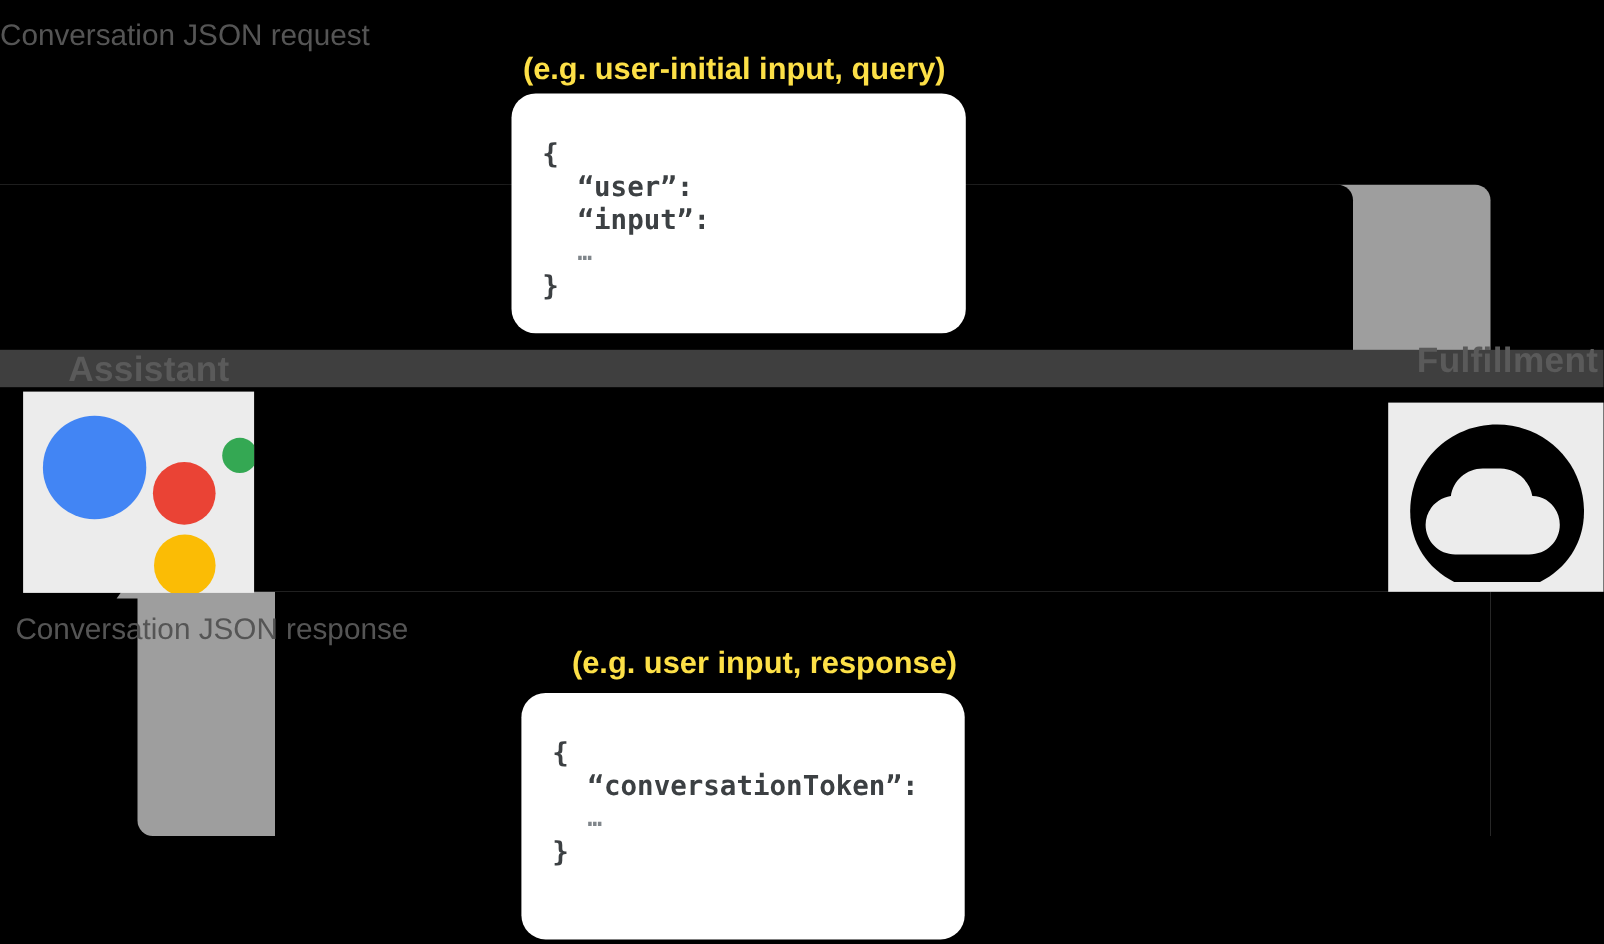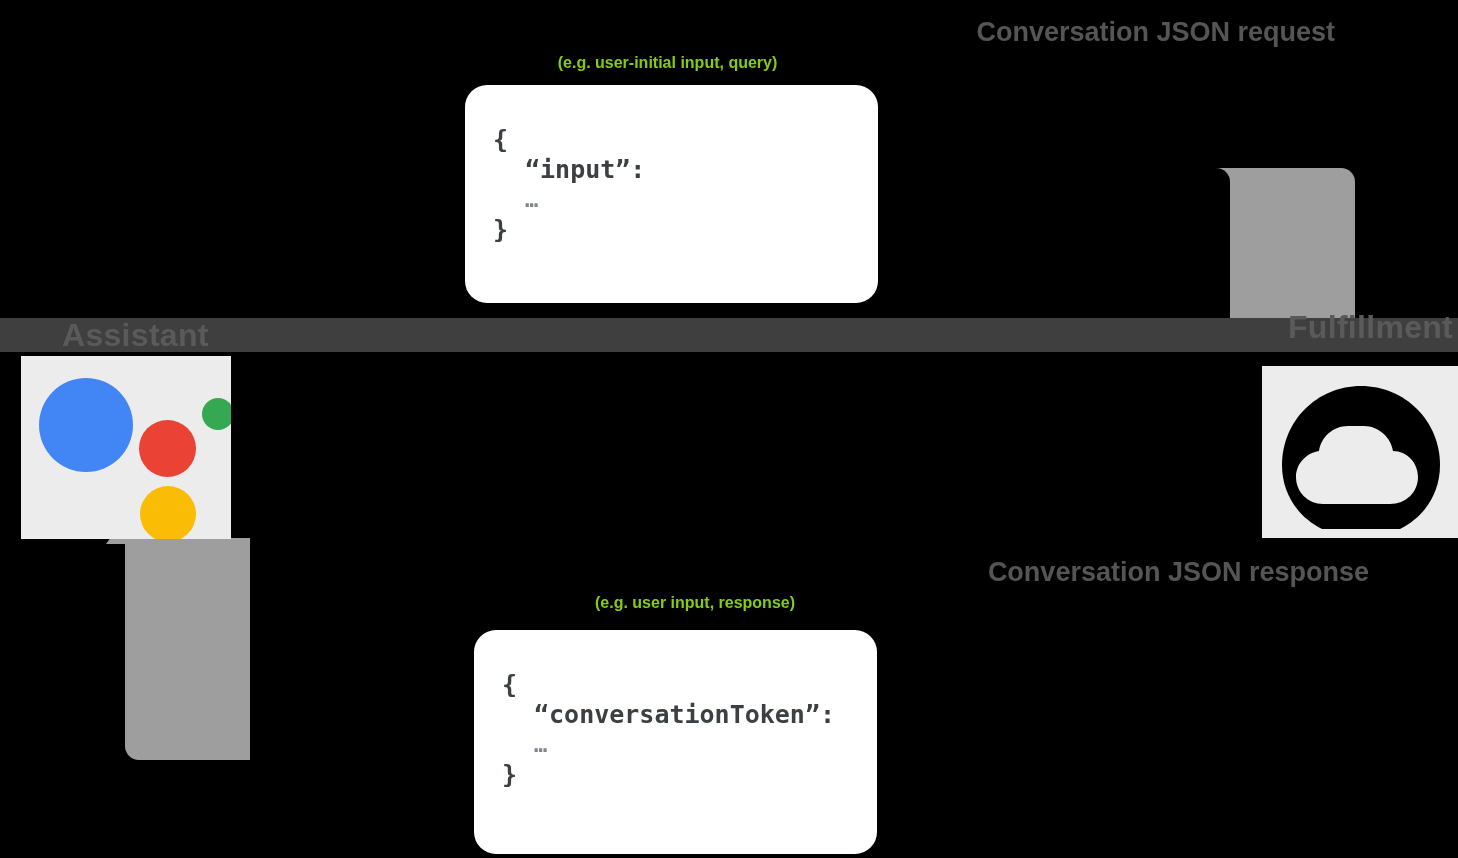--- a/index.html
+++ b/index.html
@@ -130,33 +130,33 @@
   
   .cloud-badge{
     position:absolute;
     left:16px; top:18px;
     width:166px; height:150px;
   }
 
   
   .callout-title{
     position:absolute;
-    text-align:right;
+    text-align:left;
     white-space:nowrap;
     color:#555555;
     font-size:27px;
-    font-weight:700;
+    font-weight:400;
     line-height:32px;
   }
   .callout-sub{
     position:absolute;
     text-align:center;
     white-space:nowrap;
-    color:#84cc16;
-    font-size:16px;
+    color:#fde047;
+    font-size:28px;
     font-weight:700;
     line-height:30px;
   }
   .title-req{ left:0; top:16px; width:1335px; }
   .sub-req{ left:0; top:48px; width:1335px; }
   .title-res{ left:14px; top:556px; width:1355px; }
   .sub-res{ left:0; top:588px; width:1390px; }
 
   
   .json-card{
@@ -211,20 +211,21 @@
       <path d="M70 42 C55 42 43 53 41 67 C28 69 18 80 18 93 C18 108 30 120 45 120 L112 120
                C128 120 140 108 140 93 C140 79 129 67 115 67 C113 53 100 42 86 42 Z" fill="#ececec"></path>
     </svg>
   </div>
 
   <div class="callout-title title-req">Conversation JSON request</div>
   <div class="callout-sub sub-req">(e.g. user-initial input, query)</div>
 
   <div class="json-card card-req">
     <div class="json-line">{</div>
+    <div class="json-line json-indent">“user”:</div>
     <div class="json-line json-indent">“input”:</div>
     <div class="json-line json-ellipsis">…</div>
     <div class="json-line">}</div>
   </div>
 
   <div class="callout-title title-res">Conversation JSON response</div>
   <div class="callout-sub sub-res">(e.g. user input, response)</div>
 
   <div class="json-card card-res">
     <div class="json-line">{</div>

